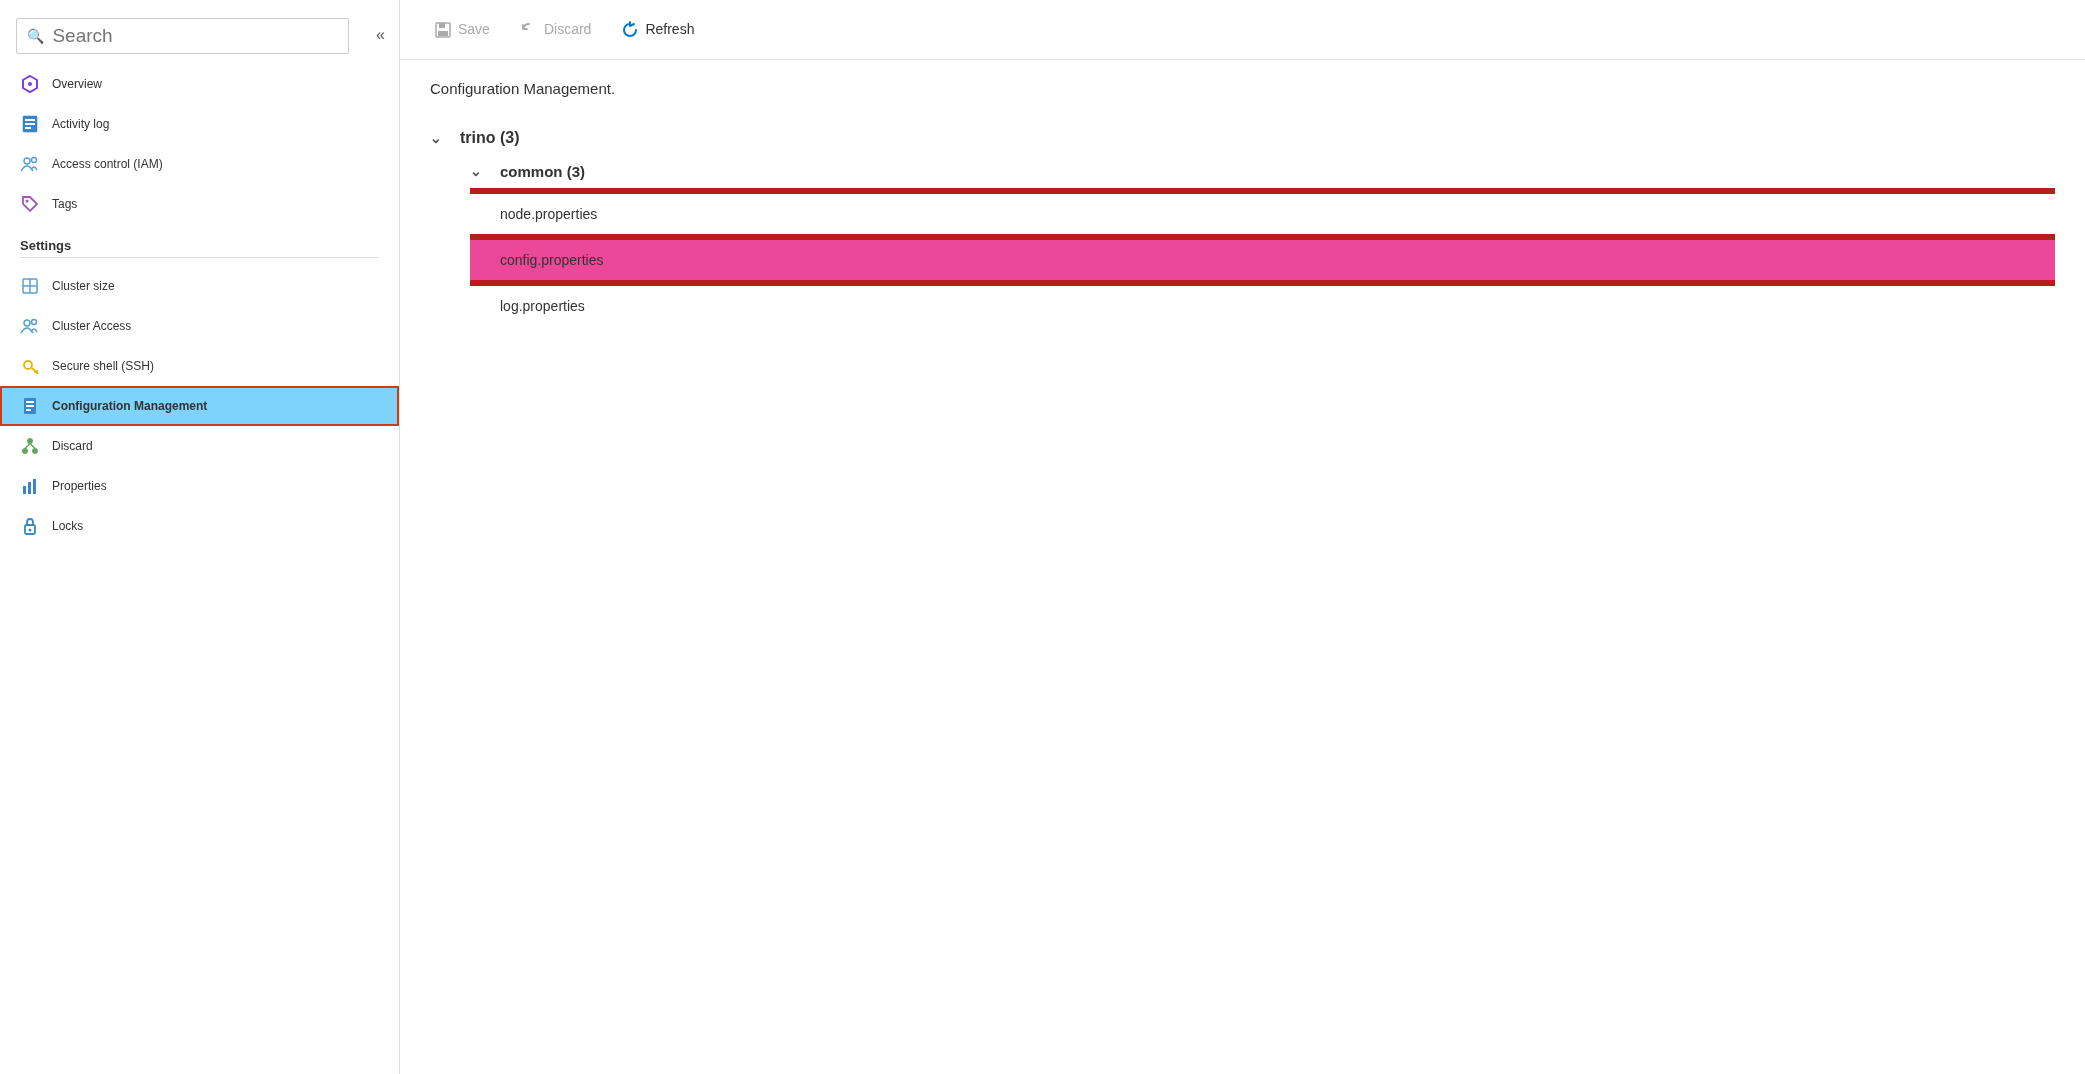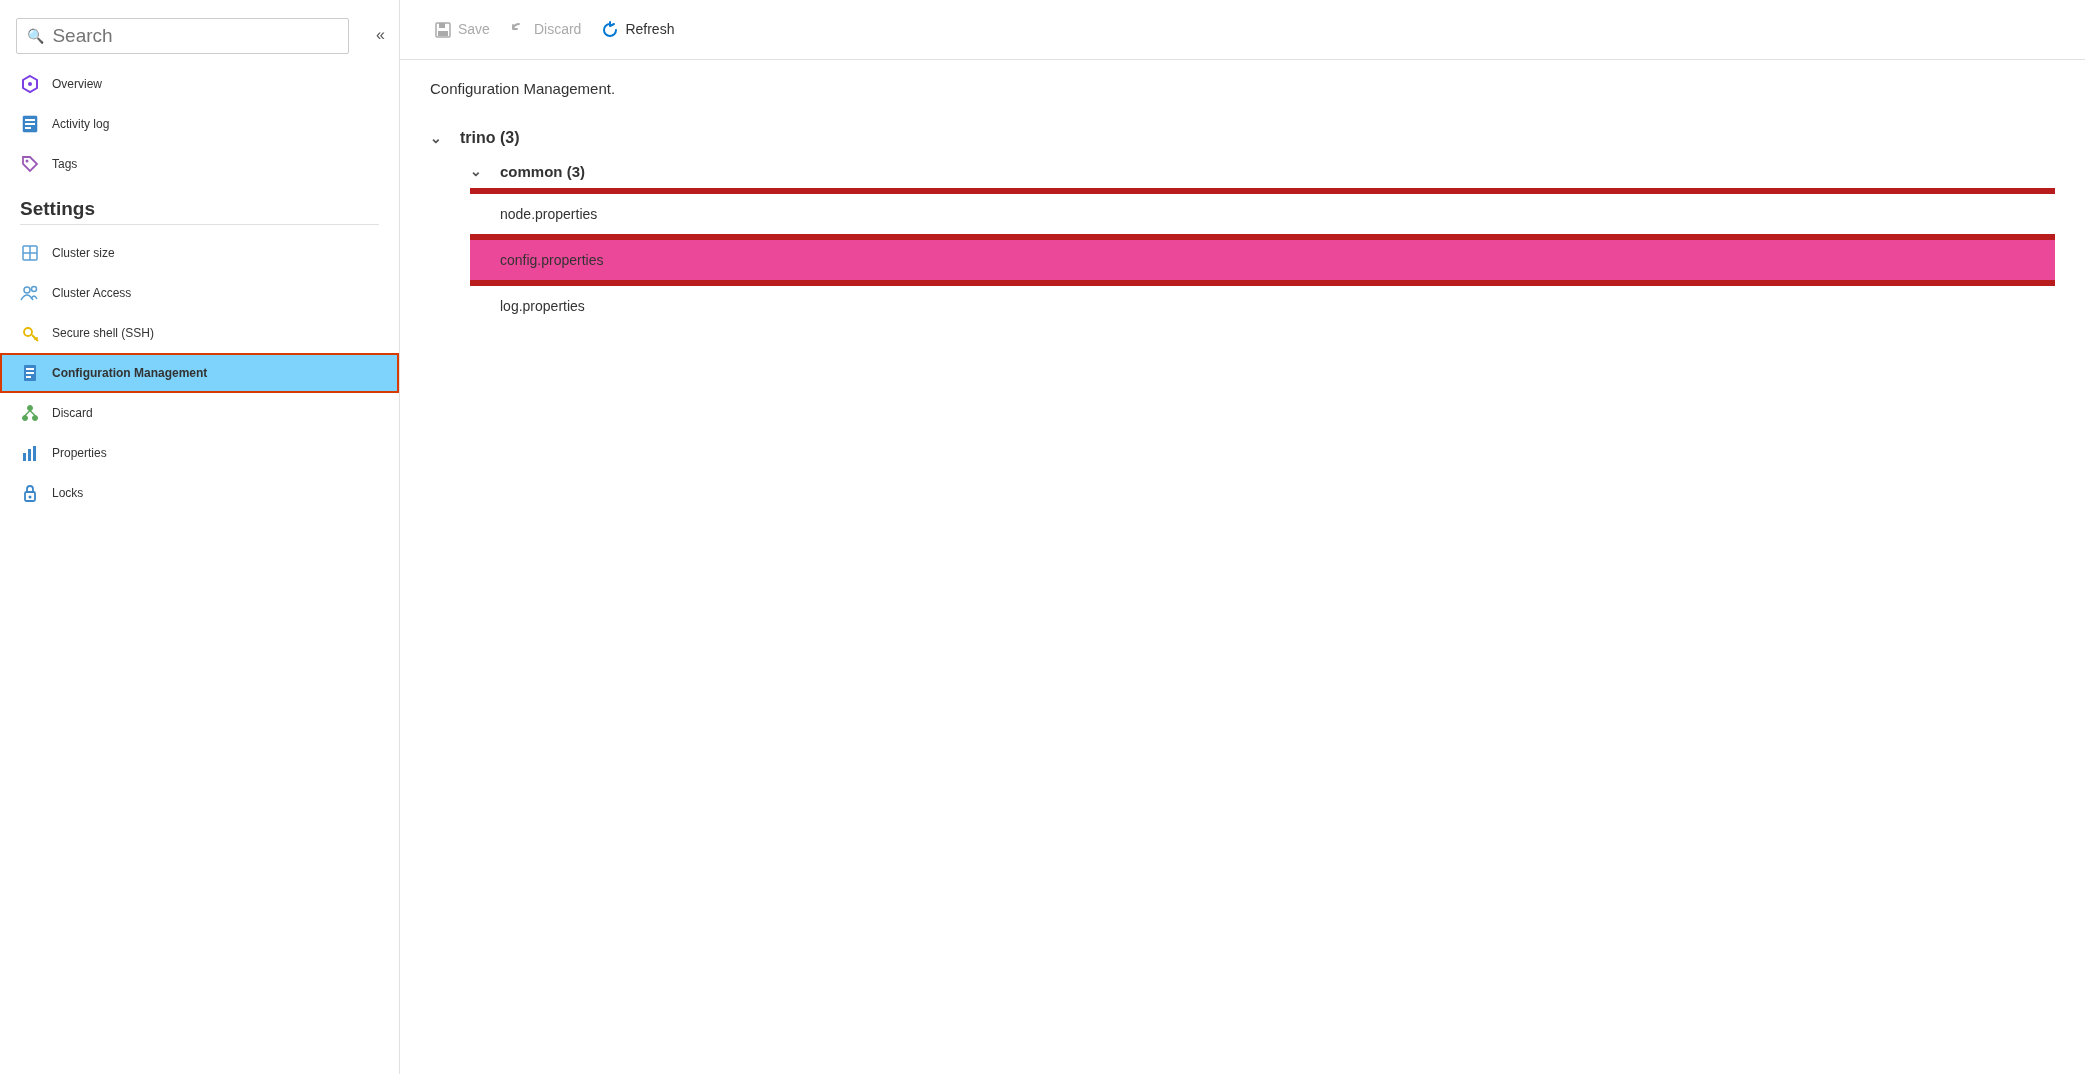--- a/index.html
+++ b/index.html
@@ -71,42 +71,42 @@
       width: 20px;
       height: 20px;
       display: flex;
       align-items: center;
       justify-content: center;
       flex-shrink: 0;
     }
 
     .section-label {
       font-weight: 700;
-      font-size: 19px;
+      font-size: 13px;
       padding: 14px 20px 4px 20px;
       color: #333;
     }
     .section-divider {
       border: none;
       border-top: 1px solid #e0e0e0;
       margin: 0 20px 8px 20px;
     }
 
     
     .main {
       flex: 1;
       display: flex;
       flex-direction: column;
       overflow: hidden;
     }
 
     .toolbar {
       display: flex;
       align-items: center;
-      gap: 0;
+      gap: 10px;
       padding: 14px 24px;
       border-bottom: 1px solid #e0e0e0;
     }
     .toolbar-btn {
       display: flex;
       align-items: center;
       gap: 6px;
       padding: 6px 10px;
       background: none;
       border: none;
@@ -205,20 +205,31 @@
         <svg width="20" height="20" viewBox="0 0 20 20">
           <rect x="3" y="2" width="14" height="16" rx="1" fill="#3a86c8" stroke="#2a76b8" stroke-width="0.5"></rect>
           <rect x="5" y="5" width="10" height="2" fill="#fff"></rect>
           <rect x="5" y="9" width="10" height="2" fill="#fff"></rect>
           <rect x="5" y="13" width="6" height="2" fill="#fff"></rect>
         </svg>
       </span>
       <span>Activity log</span>
     </div>
 
+    <div class="sidebar-item">
+      <span class="sidebar-icon">
+        <svg width="20" height="20" viewBox="0 0 20 20">
+          <circle cx="7" cy="7" r="3" fill="none" stroke="#5a9fd4" stroke-width="1.5"></circle>
+          <path d="M1 17 Q4 12 7 12 Q10 12 13 17" fill="none" stroke="#5a9fd4" stroke-width="1.5"></path>
+          <circle cx="14" cy="6" r="2.5" fill="none" stroke="#5a9fd4" stroke-width="1.5"></circle>
+          <path d="M11 16 Q12.5 13 14 13 Q15.5 13 17 16" fill="none" stroke="#5a9fd4" stroke-width="1.5"></path>
+        </svg>
+      </span>
+      <span>Access control (IAM)</span>
+    </div>
 
     <div class="sidebar-item">
       <span class="sidebar-icon">
         <svg width="20" height="20" viewBox="0 0 20 20">
           <path d="M3 3 L10 3 L17 10 L10 17 L3 10 Z" fill="none" stroke="#9b59b6" stroke-width="1.8"></path>
           <circle cx="7" cy="7" r="1.5" fill="#9b59b6"></circle>
         </svg>
       </span>
       <span>Tags</span>
     </div>

